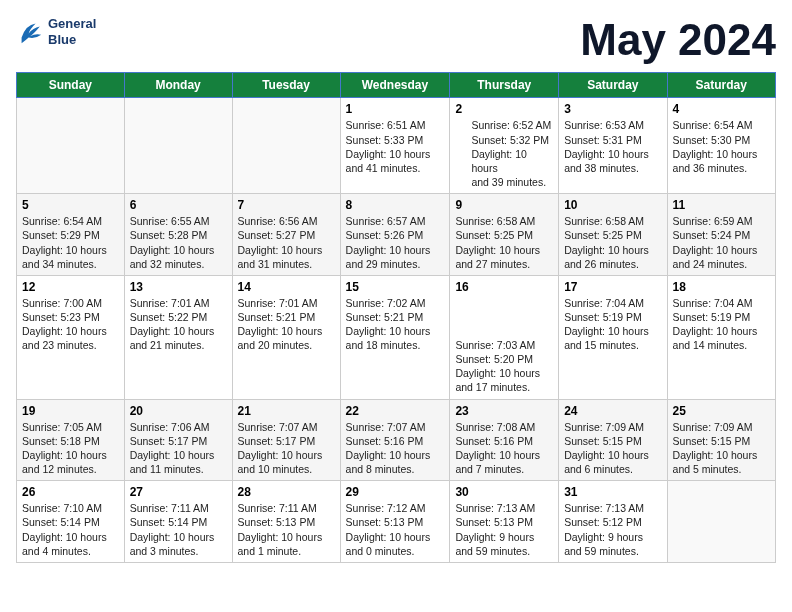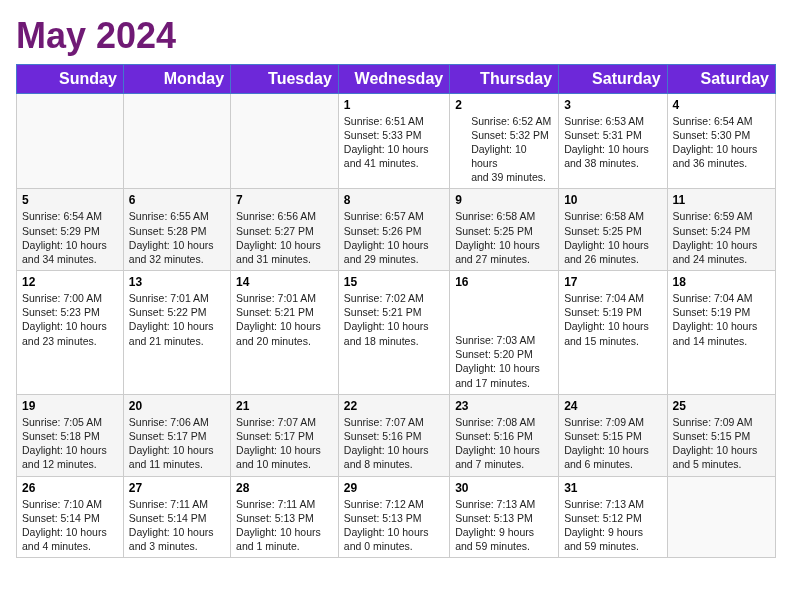--- a/index.html
+++ b/index.html
@@ -28,41 +28,41 @@
       line-height: 1.2;
     }
     .logo-bird {
       width: 28px;
       height: 28px;
     }
     .title-block {
       text-align: right;
     }
     .month-title {
-      font-size: 36px;
+      font-size: 44px;
       font-weight: bold;
-      color: #701a75;
+      color: #0f172a;
       line-height: 1.1;
     }
     .location-title {
       font-size: 16px;
       color: #333;
       font-weight: normal;
     }
     table {
       width: 100%;
       border-collapse: collapse;
       font-size: 11px;
     }
     thead tr th {
-      background-color: #6d28d9;
+      background-color: #15803d;
       color: #fff;
-      text-align: right;
+      text-align: center;
       padding: 5px 6px;
-      font-size: 16px;
+      font-size: 12px;
       font-weight: bold;
       border: 1px solid #4477cc;
     }
     tbody tr td {
       border: 1px solid #ccc;
       vertical-align: top;
       padding: 4px 5px;
       width: 113px;
       min-height: 80px;
       background: #fff;
@@ -82,20 +82,29 @@
       line-height: 1.35;
     }
     td.empty {
       background: #f9f9f9;
     }
   </style>
 </head>
 <body>
 
 <div class="header">
+  <div class="logo">
+    <svg class="logo-bird" viewBox="0 0 40 40" xmlns="http://www.w3.org/2000/svg">
+      <path d="M8 28 Q14 10 28 8 Q20 16 18 22 Q24 14 34 12 Q26 22 20 26 Q28 22 36 24 Q28 30 18 28 Q14 32 8 36 Z" fill="#1a6bb5"></path>
+    </svg>
+    <div class="logo-text">
+      <div>General</div>
+      <div>Blue</div>
+    </div>
+  </div>
   <div class="title-block">
     <div class="month-title">May 2024</div>
   </div>
 </div>
 
 <table>
   <thead>
     <tr id="header-row">
     <th>Sunday</th>
         <th>Monday</th>

